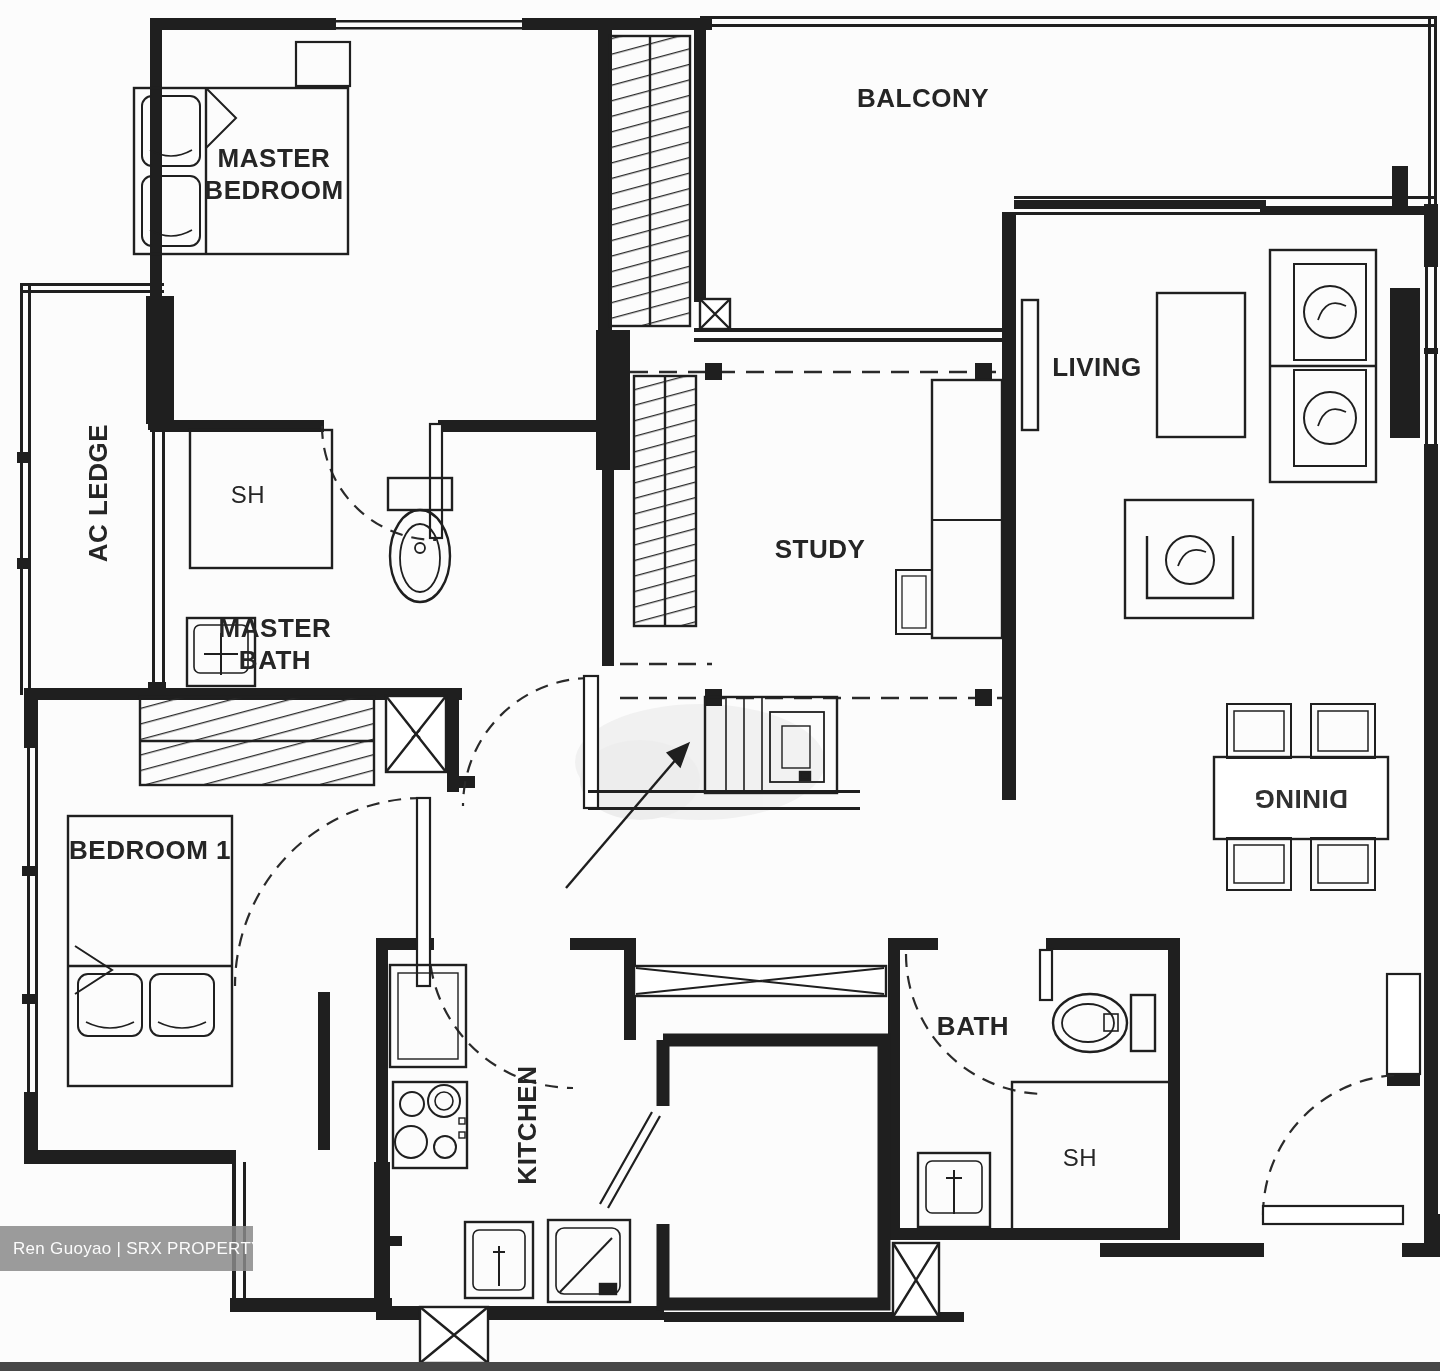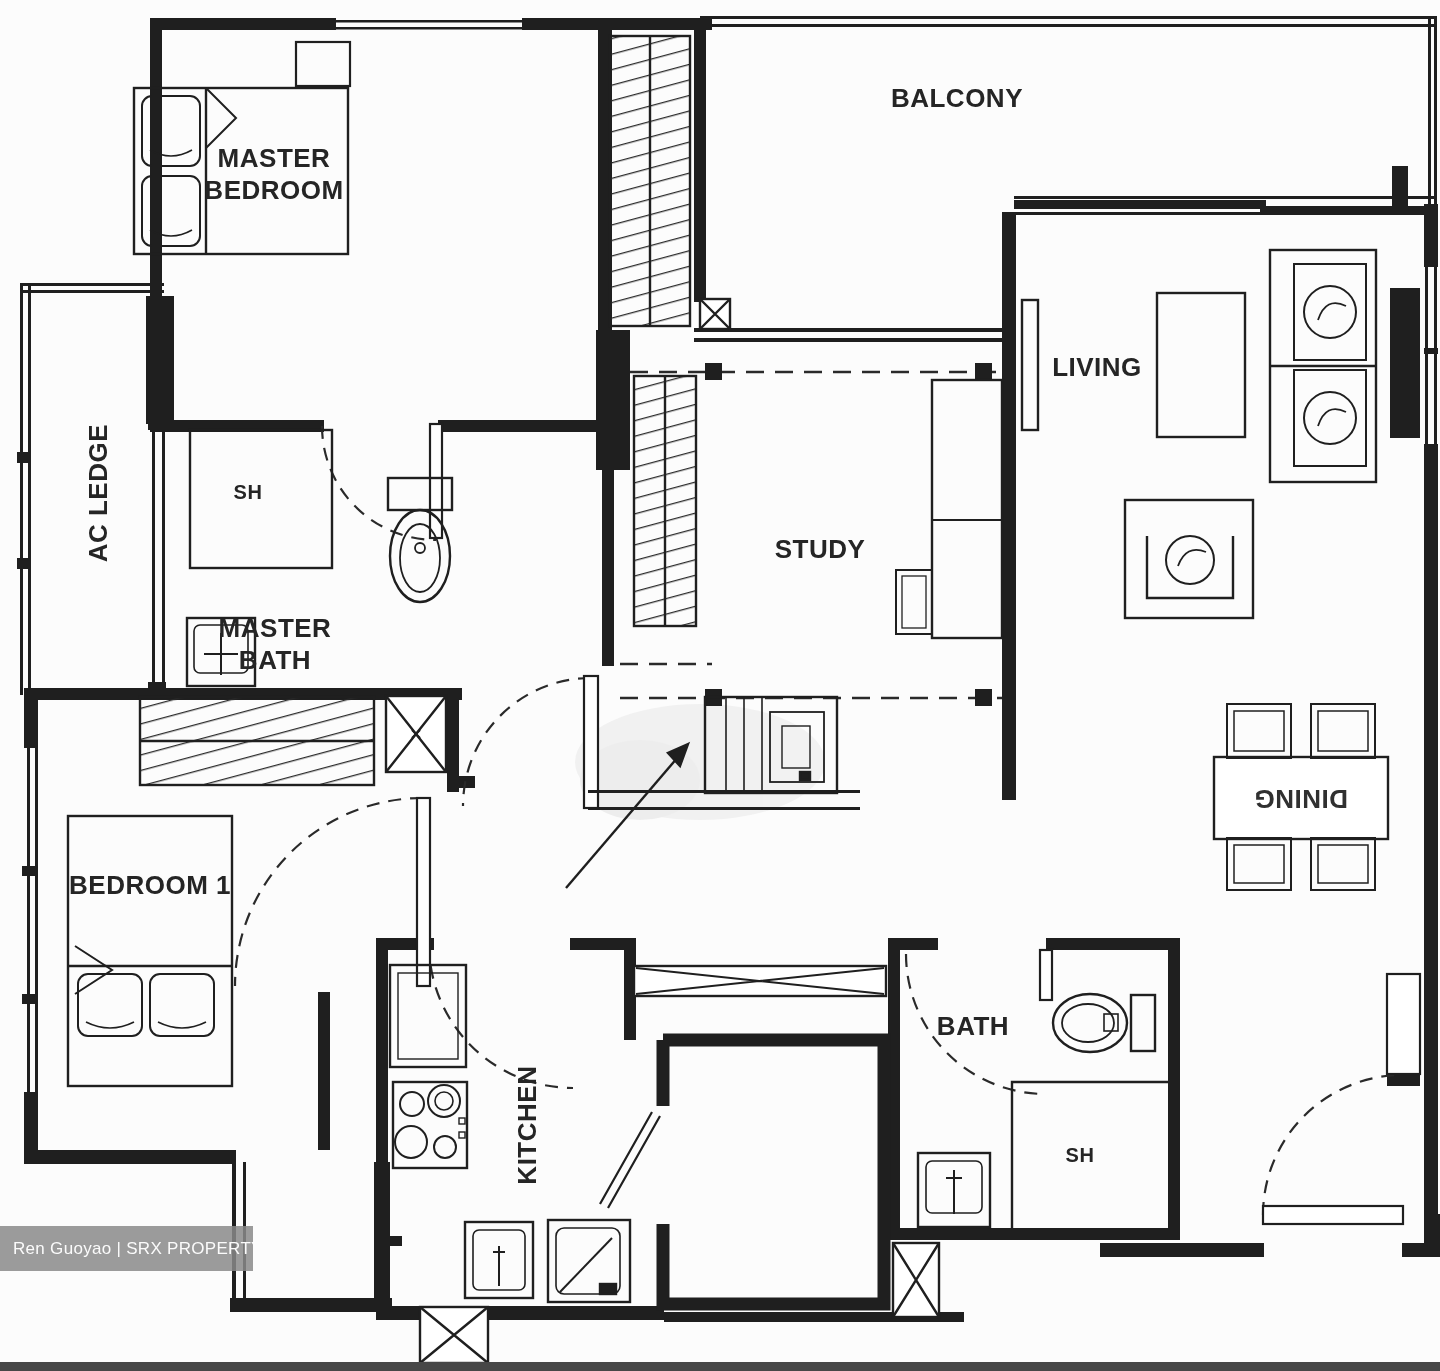--- a/index.html
+++ b/index.html
@@ -1,21 +1,21 @@
 <!DOCTYPE html>
 <html><head>
 <meta charset="utf-8">
 <style>
   html,body{margin:0;padding:0;background:#e9e9e9;}
   #plan{position:relative;width:1440px;height:1371px;background:#fcfcfc;overflow:hidden;
         font-family:"Liberation Sans","DejaVu Sans",sans-serif;}
   #linework{position:absolute;left:0;top:0;}
   .room-label{position:absolute;color:#252525;font-weight:700;font-size:26px;line-height:1.24;
               letter-spacing:.5px;text-align:center;white-space:pre-line;}
-  .small-label{font-size:20px;font-weight:700;letter-spacing:.5px;text-align:center;}
+  .small-label{font-size:24px;font-weight:400;letter-spacing:.5px;text-align:center;}
   .vert{transform:rotate(-90deg);transform-origin:center center;}
   .flip{transform:rotate(180deg);transform-origin:center center;color:#303030;}
   #watermark{position:absolute;left:0;top:1226px;width:253px;height:45px;background:rgba(138,138,138,.85);
              color:#fbfbfb;font-size:17px;line-height:45px;padding-left:13px;box-sizing:border-box;
              letter-spacing:.3px;white-space:nowrap;overflow:hidden;}
   #bottom-bar{position:absolute;left:0;top:1362px;width:1440px;height:9px;background:#474747;}
 </style>
 </head>
 <body>
 
@@ -336,29 +336,29 @@
       <g>
         <rect x="1311" y="838" width="64" height="52" stroke-width="2"></rect>
         <rect x="1318" y="845" width="50" height="38" stroke-width="1.5"></rect>
       </g>
     </g>
   </g>
 </svg>
 
 <div class="room-label" style="left:174px;top:142px;width:200px;">MASTER
 BEDROOM</div>
-<div class="room-label" style="left:823px;top:82px;width:200px;text-align:right;">BALCONY</div>
+<div class="room-label" style="left:823px;top:82px;width:200px;">BALCONY</div>
 <div class="room-label" style="left:1022px;top:351px;width:150px;">LIVING</div>
 <div class="room-label" style="left:745px;top:533px;width:150px;">STUDY</div>
 <div class="room-label flip" style="left:1221px;top:783px;width:160px;">DINING</div>
 <div class="room-label vert" style="left:18px;top:477px;width:160px;">AC LEDGE</div>
 <div class="room-label small-label" style="position:absolute;left:228px;top:480px;width:40px;">SH</div>
 <div class="room-label" style="left:185px;top:612px;width:180px;">MASTER
 BATH</div>
-<div class="room-label" style="left:60px;top:869px;width:180px;">BEDROOM 1</div>
+<div class="room-label" style="left:60px;top:834px;width:180px;">BEDROOM 1</div>
 <div class="room-label vert" style="left:447px;top:1109px;width:160px;">KITCHEN</div>
 <div class="room-label" style="left:913px;top:1010px;width:120px;">BATH</div>
 <div class="room-label small-label" style="position:absolute;left:1060px;top:1143px;width:40px;">SH</div>
 
 <div id="watermark">Ren Guoyao | SRX PROPERTY</div>
 <div id="bottom-bar"></div>
 
 </div>
 
 </body></html>

